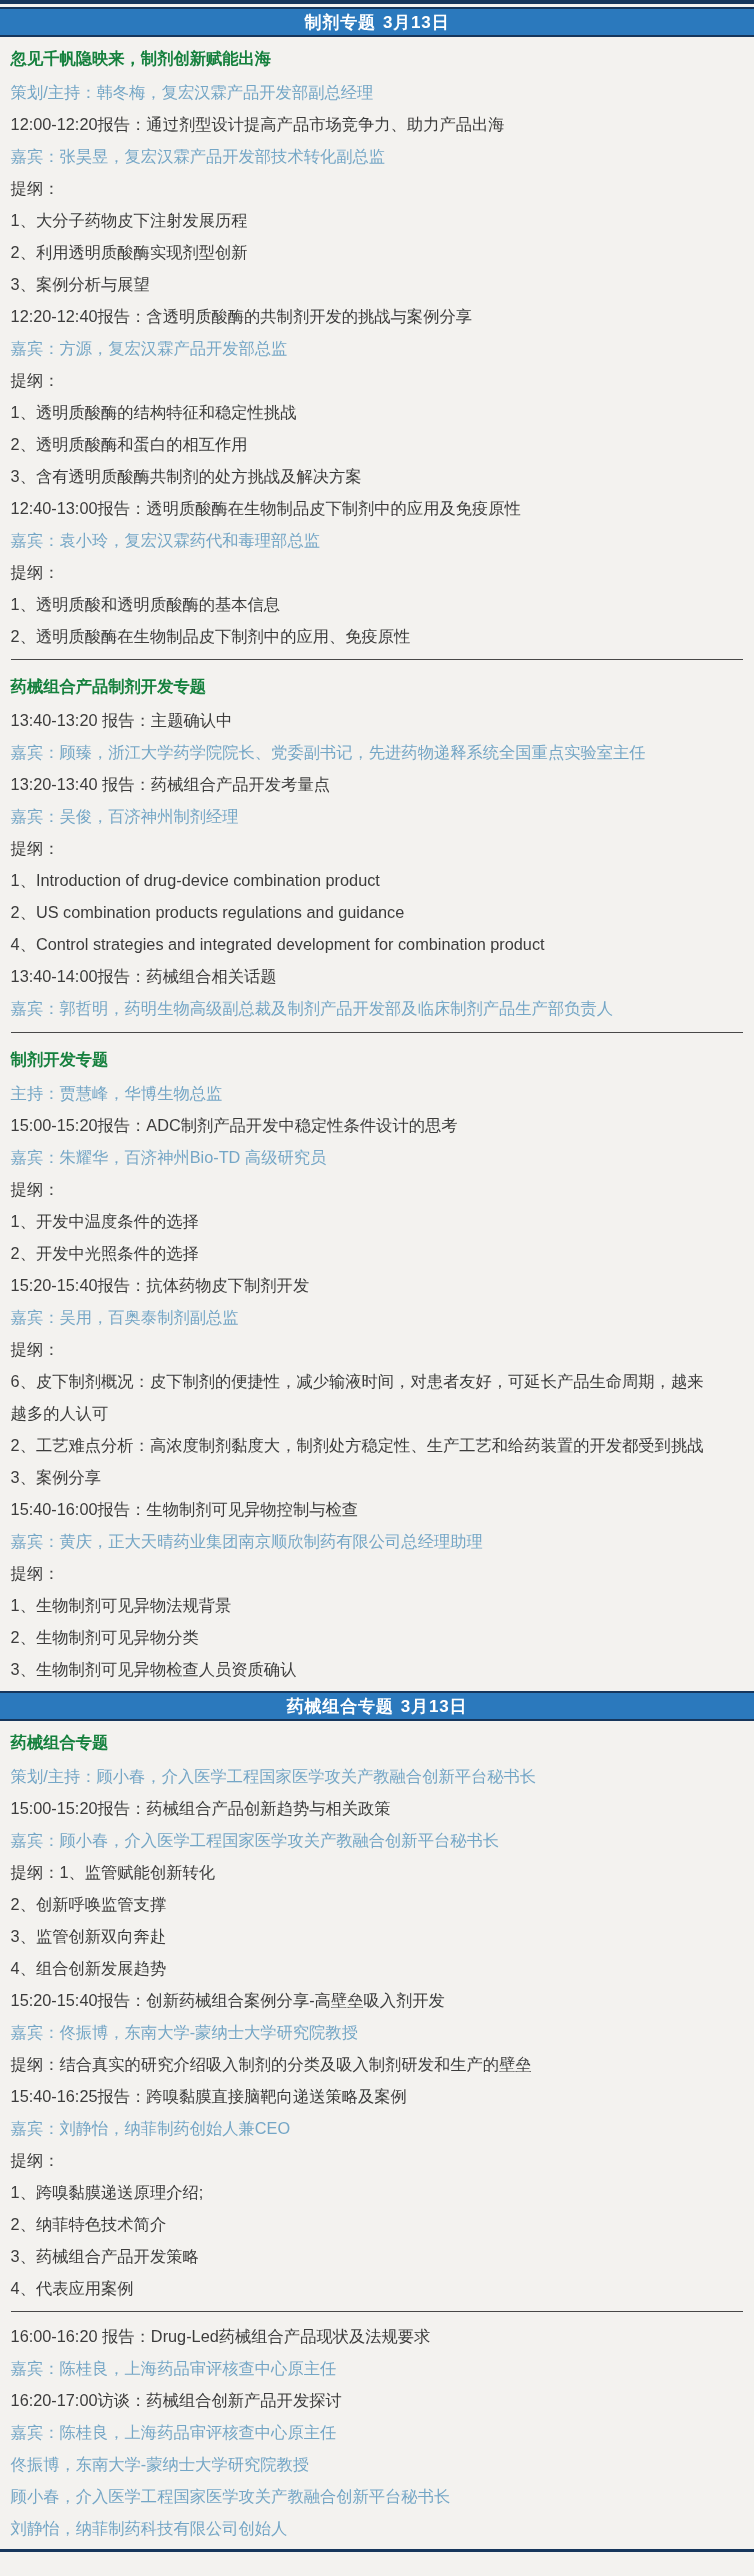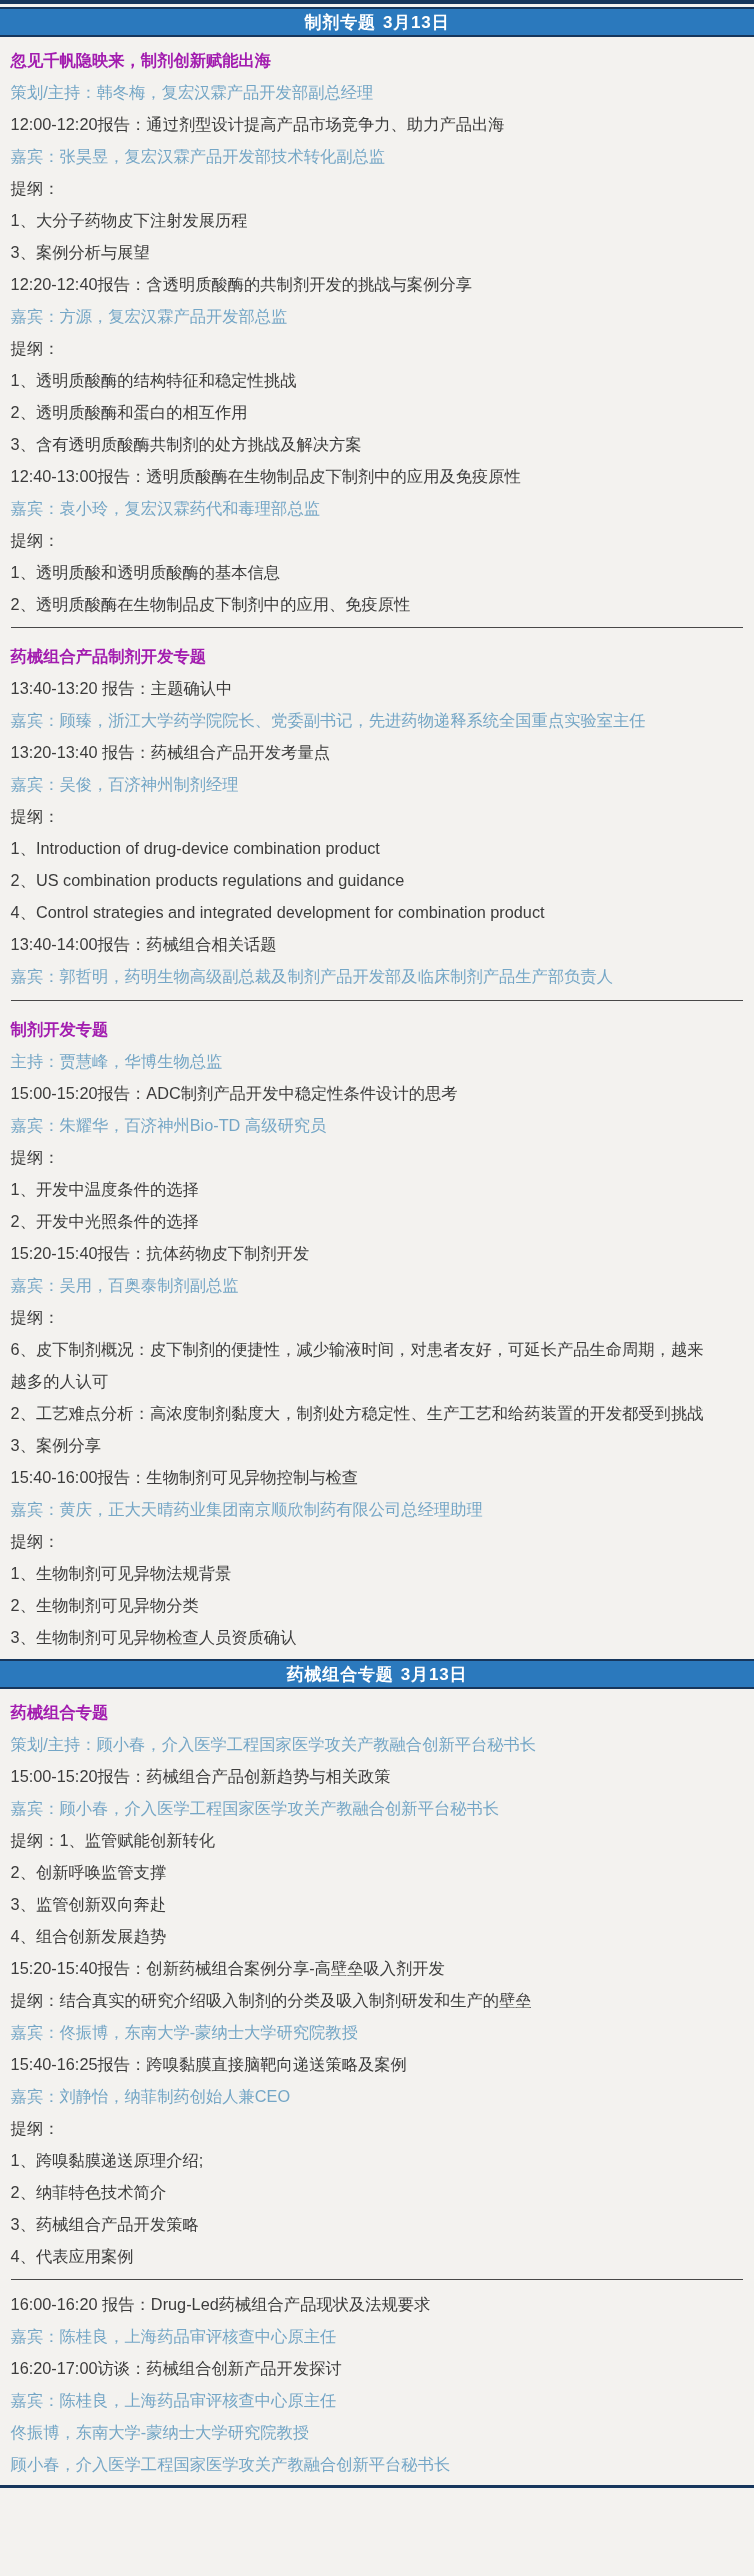--- a/index.html
+++ b/index.html
@@ -22,21 +22,21 @@
   }
   .banner + .content{padding-top:6.5px;}
   .content{padding:1.6px 10.6px 3.3px 10.6px;}
   .row{
     font-size:16.3px;
     line-height:32px;
     color:#3c3c3c;
     padding-right:37px;
     white-space:normal;
   }
-  .row.title{font-weight:bold;color:#a21caf;padding-right:0;}
+  .row.title{font-weight:bold;color:#15803d;padding-right:0;font-family:Liberation Mono, monospace;}
   .row.guest{color:#74a6c6;}
   .row.report{color:#3c3c3c;}
   .divider{
     border:0;border-top:1.6px solid #484848;
     margin:7.3px 0 7.3px 0;
   }
   .bottomline{height:2.4px;background:#16365c;margin-top:2.4px;}
 </style>
 </head>
 <body>
@@ -48,20 +48,21 @@
       <span>制剂专题</span>
       <span>3月13日</span>
     </div>
     <div class="content">
       <div class="row title">忽见千帆隐映来，制剂创新赋能出海</div>
       <div class="row guest">策划/主持：韩冬梅，复宏汉霖产品开发部副总经理</div>
       <div class="row report">12:00-12:20报告：通过剂型设计提高产品市场竞争力、助力产品出海</div>
       <div class="row guest">嘉宾：张昊昱，复宏汉霖产品开发部技术转化副总监</div>
       <div class="row outline">提纲：</div>
       <div class="row outline">1、大分子药物皮下注射发展历程</div>
+      <div class="row outline">2、利用透明质酸酶实现剂型创新</div>
       <div class="row outline">3、案例分析与展望</div>
       <div class="row report">12:20-12:40报告：含透明质酸酶的共制剂开发的挑战与案例分享</div>
       <div class="row guest">嘉宾：方源，复宏汉霖产品开发部总监</div>
       <div class="row outline">提纲：</div>
       <div class="row outline">1、透明质酸酶的结构特征和稳定性挑战</div>
       <div class="row outline">2、透明质酸酶和蛋白的相互作用</div>
       <div class="row outline">3、含有透明质酸酶共制剂的处方挑战及解决方案</div>
       <div class="row report">12:40-13:00报告：透明质酸酶在生物制品皮下制剂中的应用及免疫原性</div>
       <div class="row guest">嘉宾：袁小玲，复宏汉霖药代和毒理部总监</div>
       <div class="row outline">提纲：</div>
@@ -111,33 +112,34 @@
     <div class="content">
       <div class="row title">药械组合专题</div>
       <div class="row guest">策划/主持：顾小春，介入医学工程国家医学攻关产教融合创新平台秘书长</div>
       <div class="row report">15:00-15:20报告：药械组合产品创新趋势与相关政策</div>
       <div class="row guest">嘉宾：顾小春，介入医学工程国家医学攻关产教融合创新平台秘书长</div>
       <div class="row outline">提纲：1、监管赋能创新转化</div>
       <div class="row outline">2、创新呼唤监管支撑</div>
       <div class="row outline">3、监管创新双向奔赴</div>
       <div class="row outline">4、组合创新发展趋势</div>
       <div class="row report">15:20-15:40报告：创新药械组合案例分享-高壁垒吸入剂开发</div>
+      <div class="row guest">嘉宾：佟振博，东南大学-蒙纳士大学研究院教授</div>
       <div class="row outline">提纲：结合真实的研究介绍吸入制剂的分类及吸入制剂研发和生产的壁垒</div>
-      <div class="row guest">嘉宾：佟振博，东南大学-蒙纳士大学研究院教授</div>
       <div class="row report">15:40-16:25报告：跨嗅黏膜直接脑靶向递送策略及案例</div>
       <div class="row guest">嘉宾：刘静怡，纳菲制药创始人兼CEO</div>
       <div class="row outline">提纲：</div>
       <div class="row outline">1、跨嗅黏膜递送原理介绍;</div>
       <div class="row outline">2、纳菲特色技术简介</div>
       <div class="row outline">3、药械组合产品开发策略</div>
       <div class="row outline">4、代表应用案例</div>
       <div class="divider"></div>
       <div class="row report">16:00-16:20 报告：Drug-Led药械组合产品现状及法规要求</div>
       <div class="row guest">嘉宾：陈桂良，上海药品审评核查中心原主任</div>
       <div class="row report">16:20-17:00访谈：药械组合创新产品开发探讨</div>
       <div class="row guest">嘉宾：陈桂良，上海药品审评核查中心原主任</div>
       <div class="row guest">佟振博，东南大学-蒙纳士大学研究院教授</div>
       <div class="row guest">顾小春，介入医学工程国家医学攻关产教融合创新平台秘书长</div>
+      <div class="row guest">刘静怡，纳菲制药科技有限公司创始人</div>
     </div>
   </div>
 
 <div class="bottomline"></div>
 
 
 </body></html>

